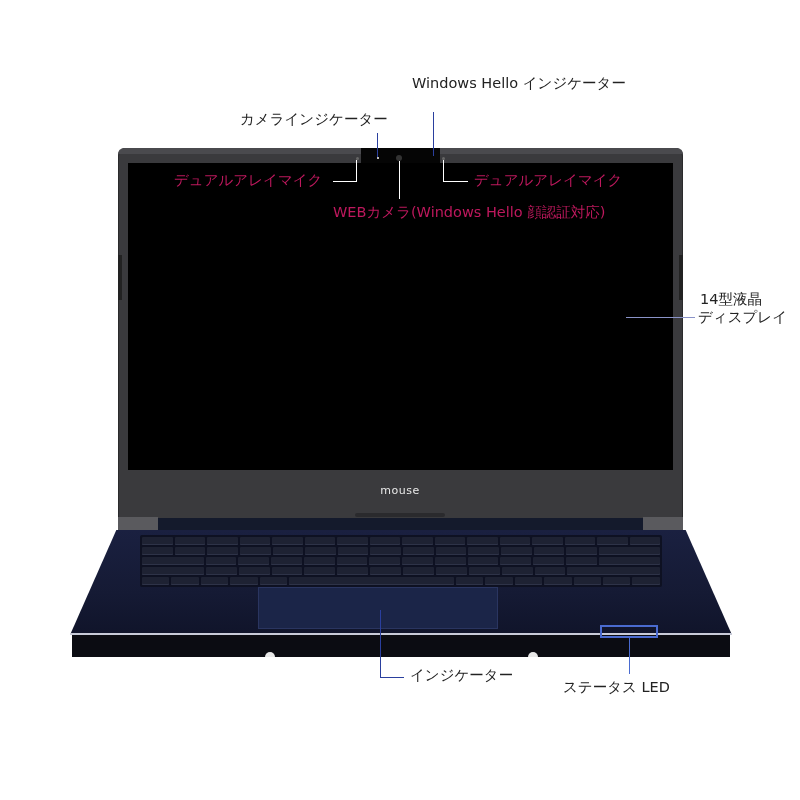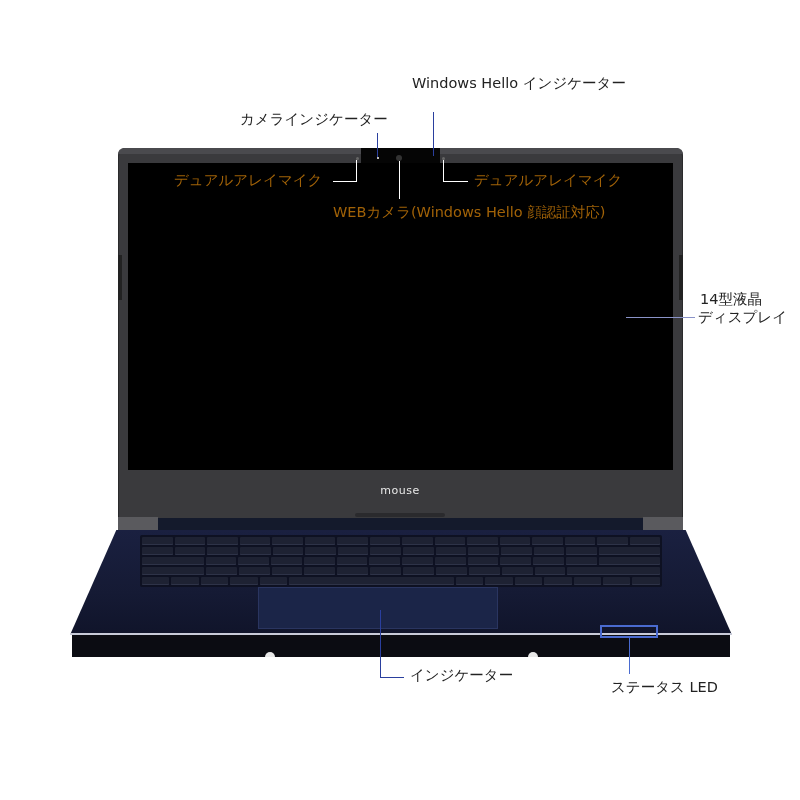--- a/index.html
+++ b/index.html
@@ -47,21 +47,21 @@
   .touchpad { left: 258px; top: 587px; width: 240px; height: 42px; background: #1b2548;
               border: 1px solid #2a3560; box-sizing: border-box; }
   .led-box { left: 600px; top: 625px; width: 58px; height: 13px; border: 2px solid #4a6bd0;
              box-sizing: border-box; background: transparent; }
 
   
   .line { background: #2a3f9e; }
   .line-w { background: #ffffff; }
 
   .label { color: #222; font-size: 14.5px; white-space: nowrap; line-height: 1; }
-  .label.white { color: #a16207; }
+  .label.white { color: #be185d; }
 </style>
 </head>
 <body>
 
 <div class="abs lid"></div>
 <div class="abs lid-top-strip"></div>
 <div class="abs lid-side-l"></div>
 <div class="abs lid-side-r"></div>
 <div class="abs screen"></div>
 <div class="abs notch"></div>
@@ -186,13 +186,13 @@
 
 <div class="abs line" style="left:626px; top:317px; width:69px; height:1px; background:#8a93c8;"></div>
 <div class="abs label" style="left:700px; top:292px;">14型液晶</div>
 <div class="abs label" style="left:698px; top:310px;">ディスプレイ</div>
 
 <div class="abs line" style="left:380px; top:610px; width:1px; height:68px;"></div>
 <div class="abs line" style="left:380px; top:677px; width:24px; height:1px;"></div>
 <div class="abs label" style="left:410px; top:668px;">インジケーター</div>
 
 <div class="abs line" style="left:629px; top:638px; width:1px; height:36px; background:#4a6bd0;"></div>
-<div class="abs label" style="left:563px; top:680px;margin-left:48px;">ステータス LED</div>
+<div class="abs label" style="left:563px; top:680px;">ステータス LED</div>
 
 </body></html>

